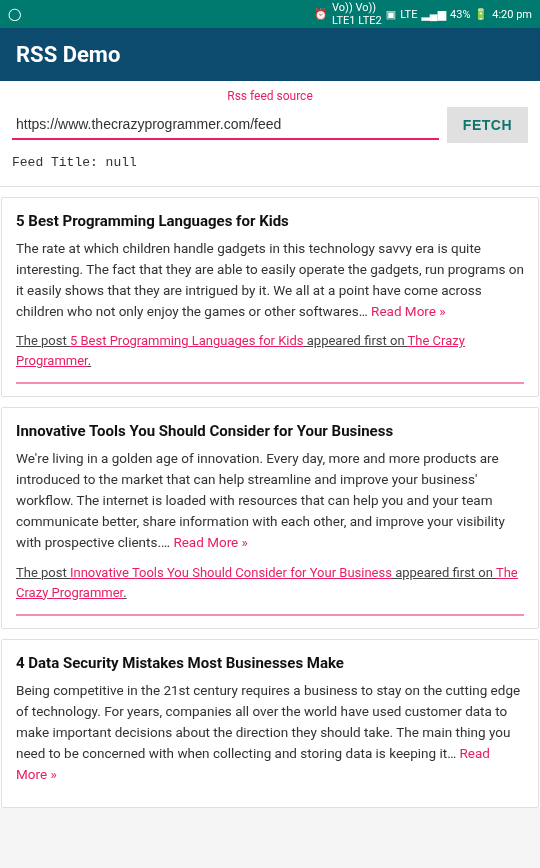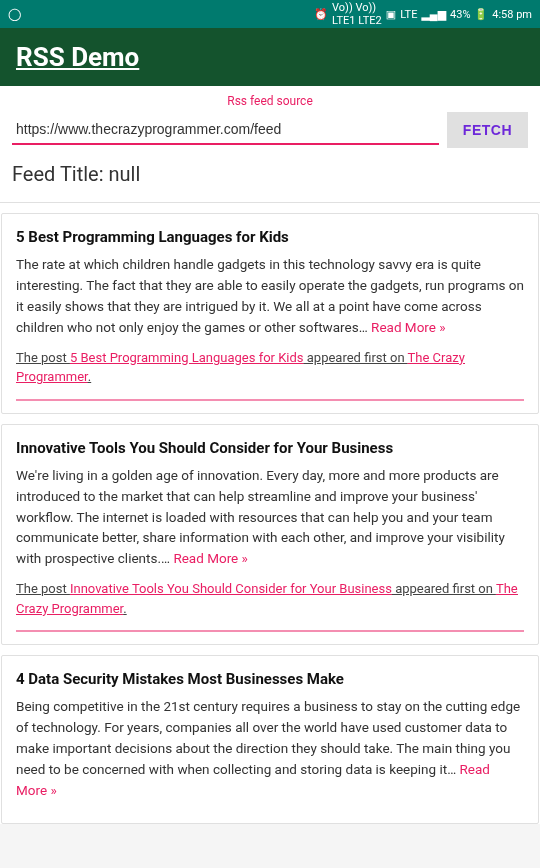--- a/index.html
+++ b/index.html
@@ -22,26 +22,25 @@
       align-items: center;
       justify-content: space-between;
       padding: 0 8px;
       font-size: 12px;
     }
     .status-left { display: flex; align-items: center; gap: 4px; }
     .status-right { display: flex; align-items: center; gap: 4px; font-size: 11px; }
 
     
     .top-bar {
-      background: #14532d;
+      background: #0c4a6e;
       color: white;
       padding: 14px 16px;
-      font-size: 26px;
+      font-size: 22px;
       font-weight: bold;
-      text-decoration: underline;
     }
 
     
     .main {
       background: white;
       padding: 0;
     }
 
     
     .feed-source-section {
@@ -69,29 +68,30 @@
       color: #333;
       outline: none;
       background: transparent;
     }
     .fetch-button {
       background: #e0e0e0;
       border: none;
       padding: 10px 16px;
       font-size: 14px;
       font-weight: bold;
-      color: #6d28d9;
+      color: #0f766e;
       cursor: pointer;
       letter-spacing: 0.5px;
     }
     .feed-meta {
       padding: 4px 0 8px 0;
-      font-size: 20px;
+      font-size: 13px;
       color: #333;
       line-height: 1.6;
+      font-family: Liberation Mono, monospace;
     }
 
     
     .divider {
       height: 1px;
       background: #e0e0e0;
       margin: 0;
     }
 
     
@@ -145,21 +145,21 @@
     <span>◯</span>
   </div>
   <div class="status-right">
     <span>⏰</span>
     <span>Vo)) Vo))<br>LTE1 LTE2</span>
     <span>▣</span>
     <span>LTE</span>
     <span>▂▄▆</span>
     <span>43%</span>
     <span>🔋</span>
-    <span>4:58 pm</span>
+    <span>4:20 pm</span>
   </div>
 </div>
 
 <div class="top-bar">
   <span>RSS Demo</span>
 </div>
 
 <div class="main">
 
   <div class="feed-source-section">

